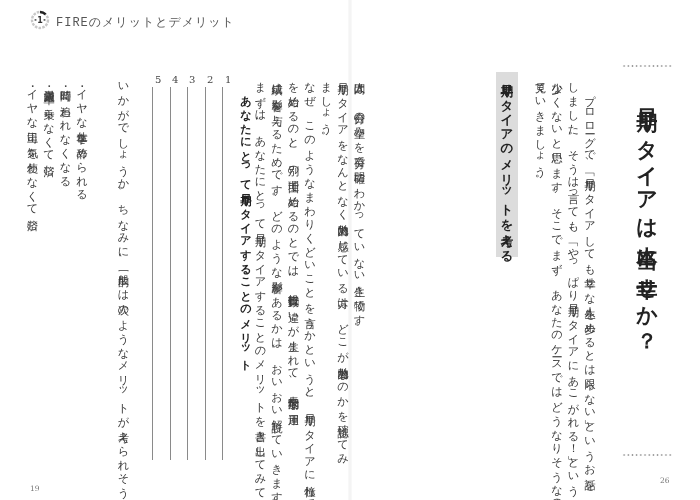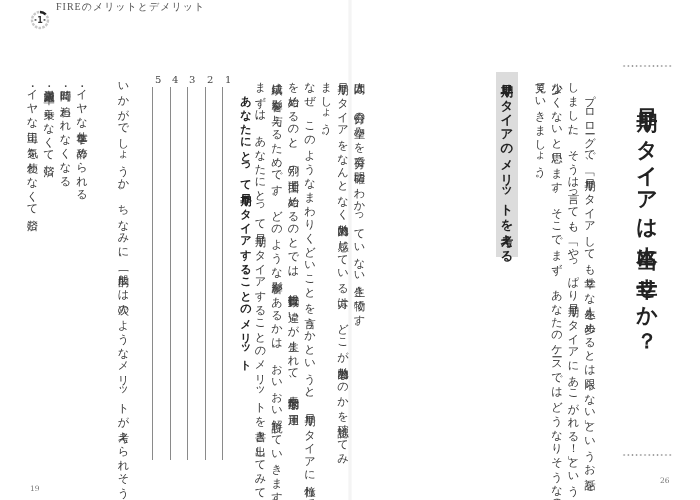--- a/index.html
+++ b/index.html
@@ -13,22 +13,22 @@
   .page-left { left: 0; width: 350px; }
   .page-right { left: 350px; width: 350px; }
   .gutter { position: absolute; left: 348px; top: 0; width: 4px; height: 500px;
     background: linear-gradient(to right, #fafafa, #f2f2f2, #fafafa); }
 
   .vert { position: absolute; writing-mode: vertical-rl; text-orientation: mixed; white-space: nowrap; }
   .body-text { font-size: 11.2px; line-height: 16.5px; letter-spacing: 1.1px; color: #3a3a3a; }
 
   
   .chapter-badge { position: absolute; left: 30px; top: 10px; width: 20px; height: 20px; }
-  .header-title { position: absolute; left: 56px; top: 0; font-family: Liberation Serif, serif;
-    font-size: 10px; letter-spacing: 1px; color: #555; }
+  .header-title { position: absolute; left: 56px; top: 14px; font-family: Liberation Mono, monospace;
+    font-size: 12px; letter-spacing: 1px; color: #555; }
 
   
   .title-dots { position: absolute; left: 622px; width: 50px; height: 2px;
     background-image: radial-gradient(circle, #999 0.9px, transparent 1px);
     background-size: 4.2px 2px; }
   .title { right: 40px; top: 92px; font-family: "DejaVu Sans", sans-serif; font-weight: bold;
     font-size: 21px; letter-spacing: 2.6px; color: #222; line-height: 26px; }
 
   
   .section-heading { left: 496px; top: 72px; width: 22px; height: 183px;

